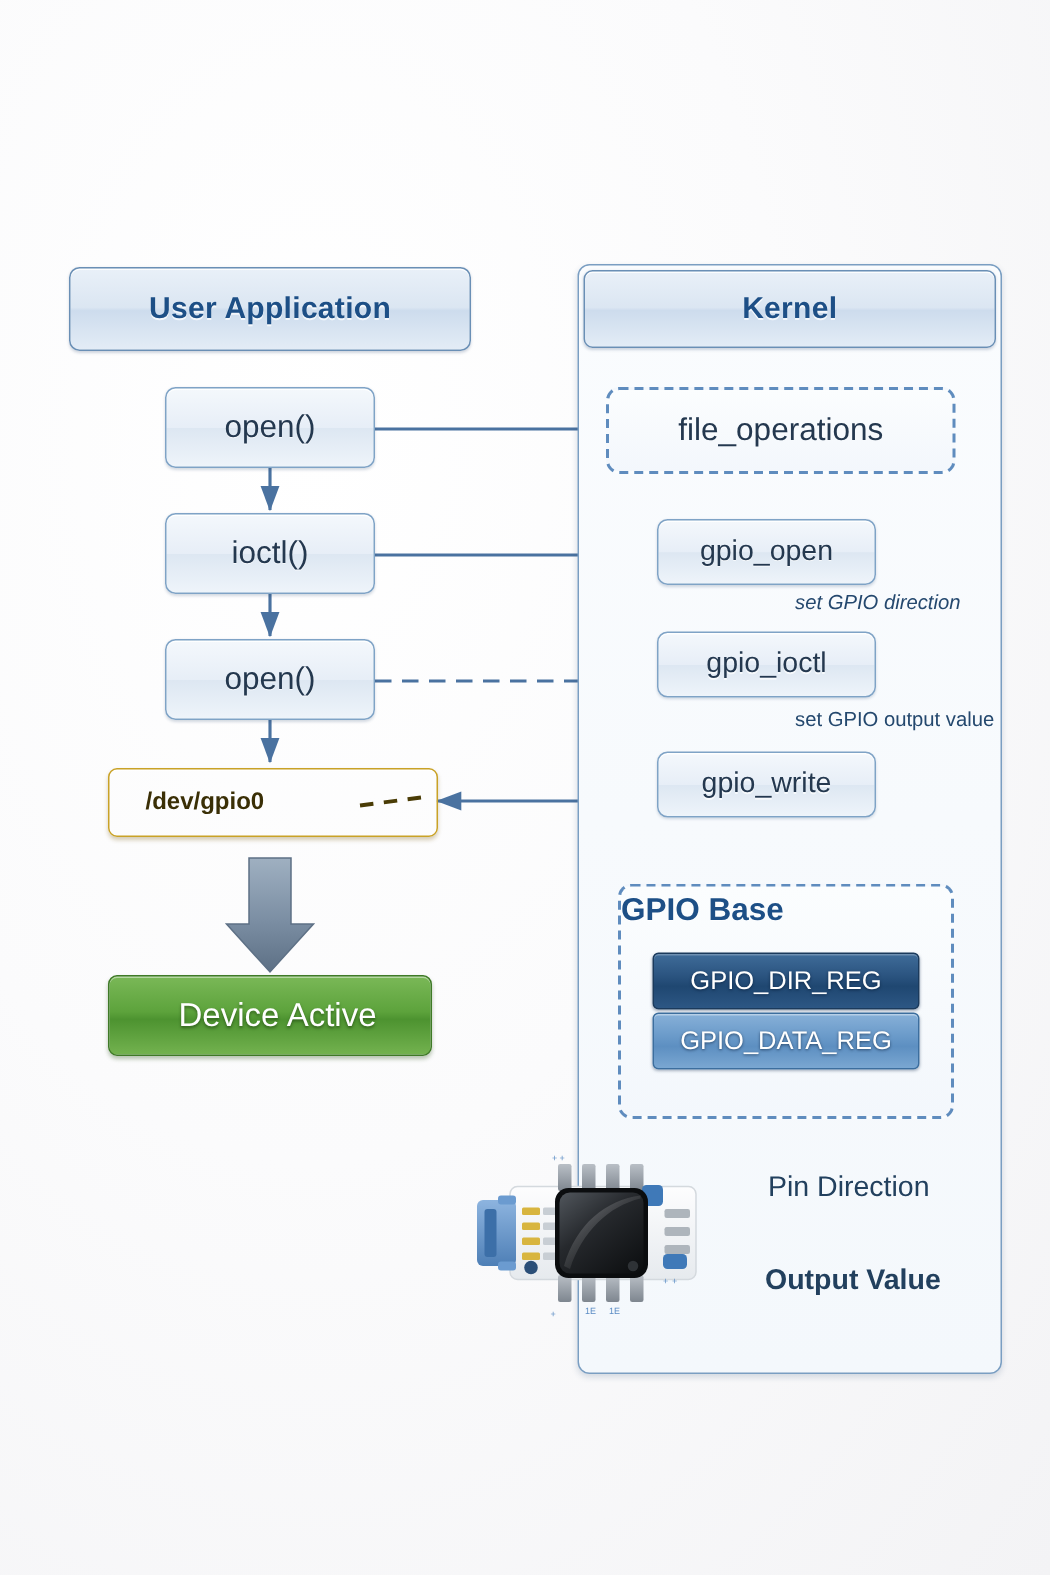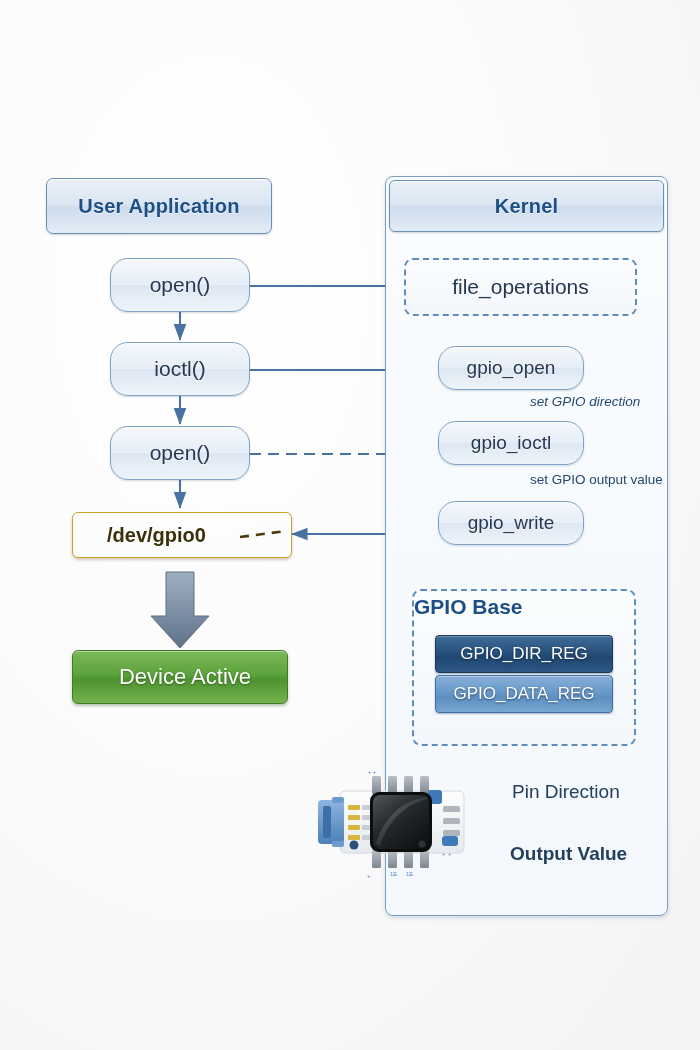--- a/index.html
+++ b/index.html
@@ -38,21 +38,21 @@
   .kpanel {
     border: 1px solid #7a9ec2;
     border-radius: 8px;
     background: linear-gradient(180deg, #fafcfe 0%, #f4f8fc 100%);
     box-shadow: 0 2px 4px rgba(40,70,110,.18);
   }
 
   
   .box {
     border: 1px solid #7fa3c6;
-    border-radius: 18px;
+    border-radius: 7px;
     background: linear-gradient(180deg, #f4f8fc 0%, #e7eef7 50%, #dde7f2 51%, #eef4fa 100%);
     box-shadow: 0 1px 2px rgba(40,70,110,.20), inset 0 1px 0 rgba(255,255,255,.9);
     display: flex;
     align-items: center;
     justify-content: center;
     color: #24384f;
     text-shadow: 0 1px 0 rgba(255,255,255,.7);
   }
 
   
@@ -175,29 +175,29 @@
     <path d="M166,572 L194,572 L194,616 L209,616 L180,648 L151,616 L166,616 Z" fill="url(#grayArrowGrad)" stroke="#5d7085" stroke-width="1"></path>
 
     <path d="M447,757 C455,752 445,779 418,786" stroke="#111111" stroke-width="2.6" fill="none" marker-end="url(#ahBlack)"></path>
 
     <circle cx="460" cy="798" r="5.5" fill="#2b5480"></circle>
     <line x1="462" y1="798" x2="505" y2="793" stroke="#2b5480" stroke-width="2.2" fill="none" marker-end="url(#ahBlue)"></line>
 
     <path d="M451,845 C470,852 480,855 500,855" stroke="#2b5480" stroke-width="2.2" fill="none" marker-end="url(#ahBlue)"></path>
   </svg>
 
-  <div class="abs plate" style="left:46px; top:178px; width:226px; height:56px; font-size:20px;text-align:right;">User Application</div>
+  <div class="abs plate" style="left:46px; top:178px; width:268px; height:56px; font-size:20px;text-align:right;">User Application</div>
 
   <div class="abs box" style="left:110px; top:258px; width:140px; height:54px; font-size:21px;">open()</div>
 
   <div class="abs box" style="left:110px; top:342px; width:140px; height:54px; font-size:21px;">ioctl()</div>
 
   <div class="abs box" style="left:110px; top:426px; width:140px; height:54px; font-size:21px;">open()</div>
 
-  <div class="abs devnode" style="left:72px; top:512px; width:220px; height:46px; font-size:20px; padding-left:34px;">/dev/gpio0</div>
+  <div class="abs devnode" style="left:72px; top:512px; width:220px; height:46px; font-size:16px; padding-left:24px;">/dev/gpio0</div>
 
   <svg class="overlay" viewBox="0 0 700 1050">
     <line x1="240" y1="537" x2="286" y2="531" stroke="#4a3c06" stroke-width="2.6" stroke-dasharray="9 7" fill="none"></line>
   </svg>
 
   <div class="abs greenbox" style="left:72px; top:650px; width:216px; height:54px; font-size:22px;padding-left:10px;">Device Active</div>
 
   <div class="abs kpanel" style="left:385px; top:176px; width:283px; height:740px;"></div>
 
   <div class="abs plate" style="left:389px; top:180px; width:275px; height:52px; font-size:20px; border-radius:6px;">Kernel</div>

